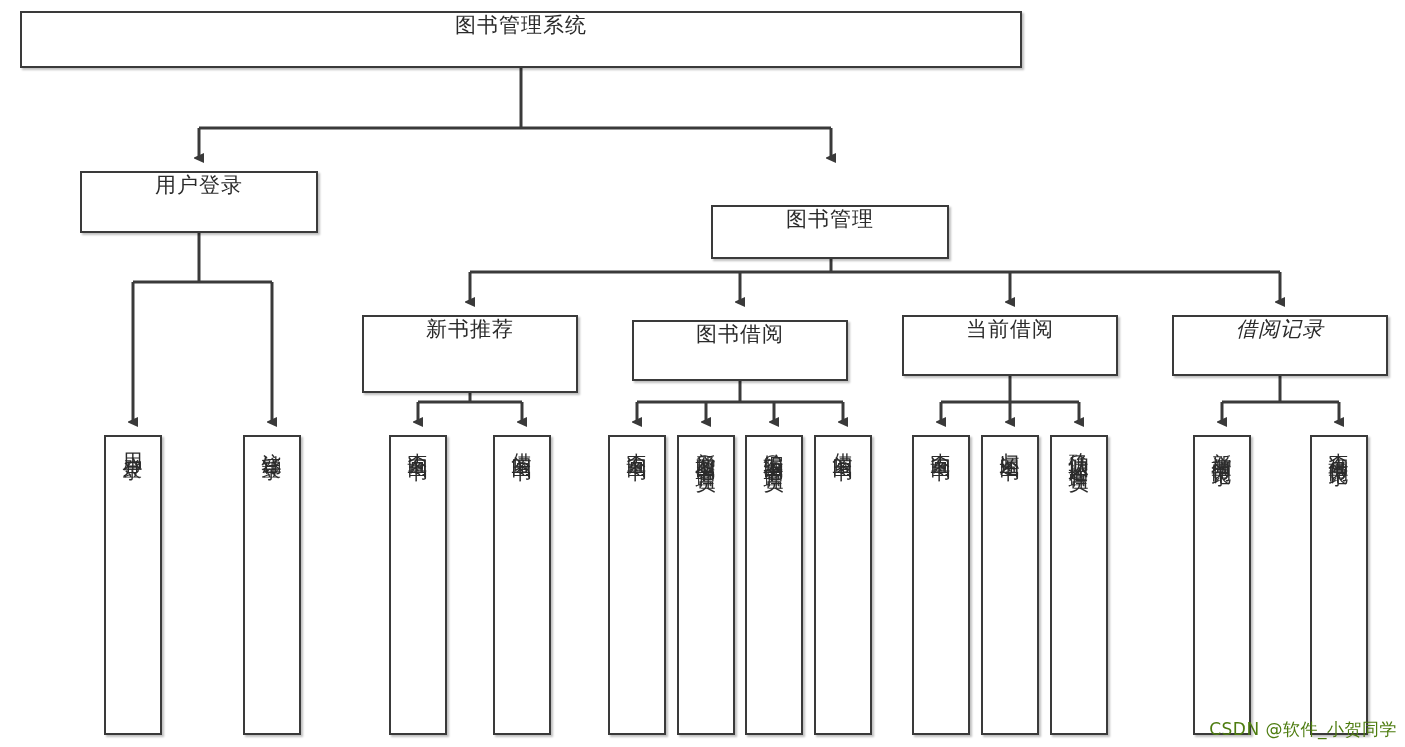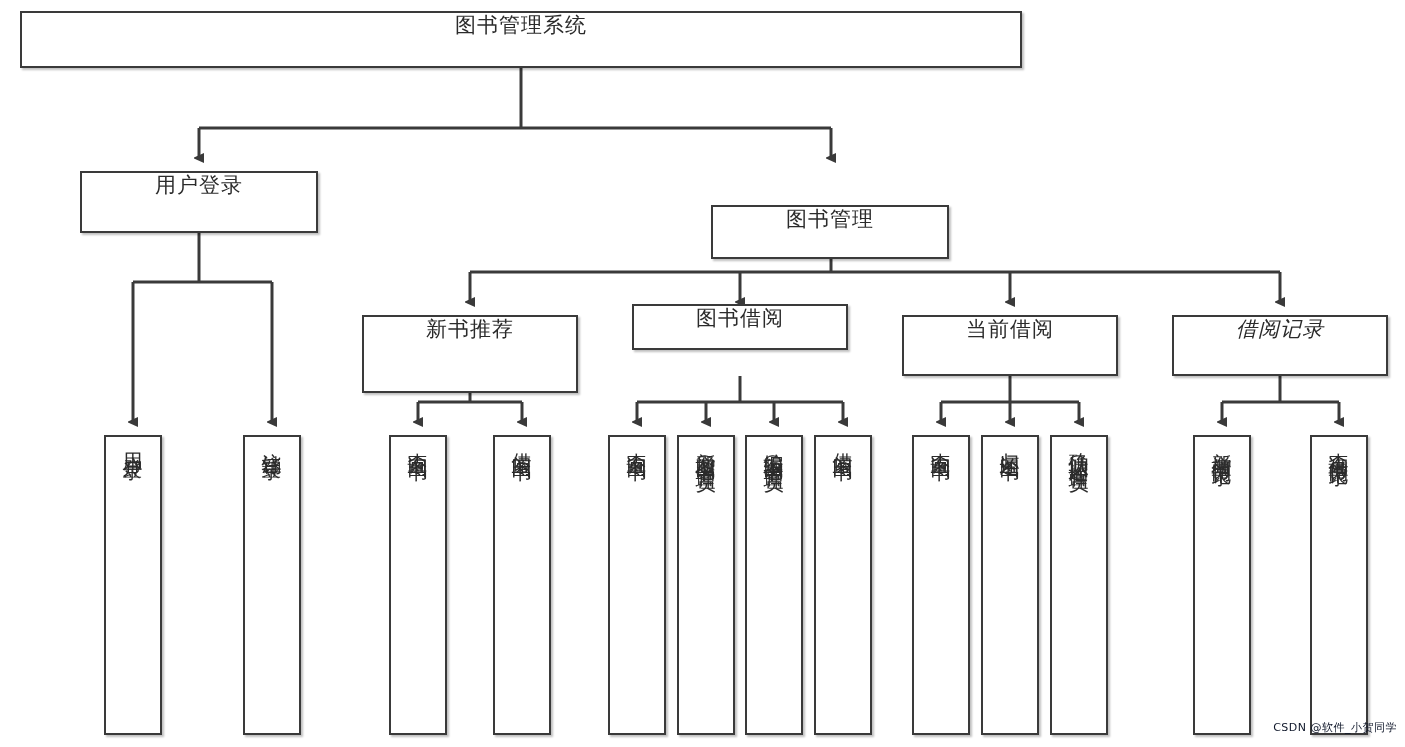--- a/index.html
+++ b/index.html
@@ -48,23 +48,23 @@
     writing-mode: vertical-rl;
     text-orientation: upright;
     font-size: 20px;
     letter-spacing: 3px;
     line-height: 1;
     white-space: nowrap;
   }
   .watermark {
     position: absolute;
     right: 8px;
-    bottom: 12px;
-    font-size: 11px;
-    color: #0f172a;
+    bottom: 6px;
+    font-size: 17px;
+    color: #4d7c0f;
     letter-spacing: 0.5px;
     z-index: 3;
     white-space: nowrap;
   }
 </style>
 </head>
 <body>
 
 <div id="canvas">
 
@@ -125,21 +125,21 @@
   <div class="node" style="left:80px; top:171px; width:238px; height:62px;">
     <span class="label">用户登录</span>
   </div>
   <div class="node" style="left:711px; top:163px; width:238px; height:54px;margin-top:42px;">
     <span class="label">图书管理</span>
   </div>
 
   <div class="node" style="left:362px; top:315px; width:216px; height:78px;">
     <span class="label">新书推荐</span>
   </div>
-  <div class="node" style="left:632px; top:304px; width:216px; height:46px;">
+  <div class="node" style="left:632px; top:320px; width:216px; height:61px;">
     <span class="label">图书借阅</span>
   </div>
   <div class="node" style="left:902px; top:315px; width:216px; height:61px;">
     <span class="label">当前借阅</span>
   </div>
   <div class="node" style="left:1172px; top:315px; width:216px; height:61px;font-style:italic;">
     <span class="label">借阅记录</span>
   </div>
 
   <div class="node vertical" style="left:104px; top:435px; width:58px; height:300px;">

